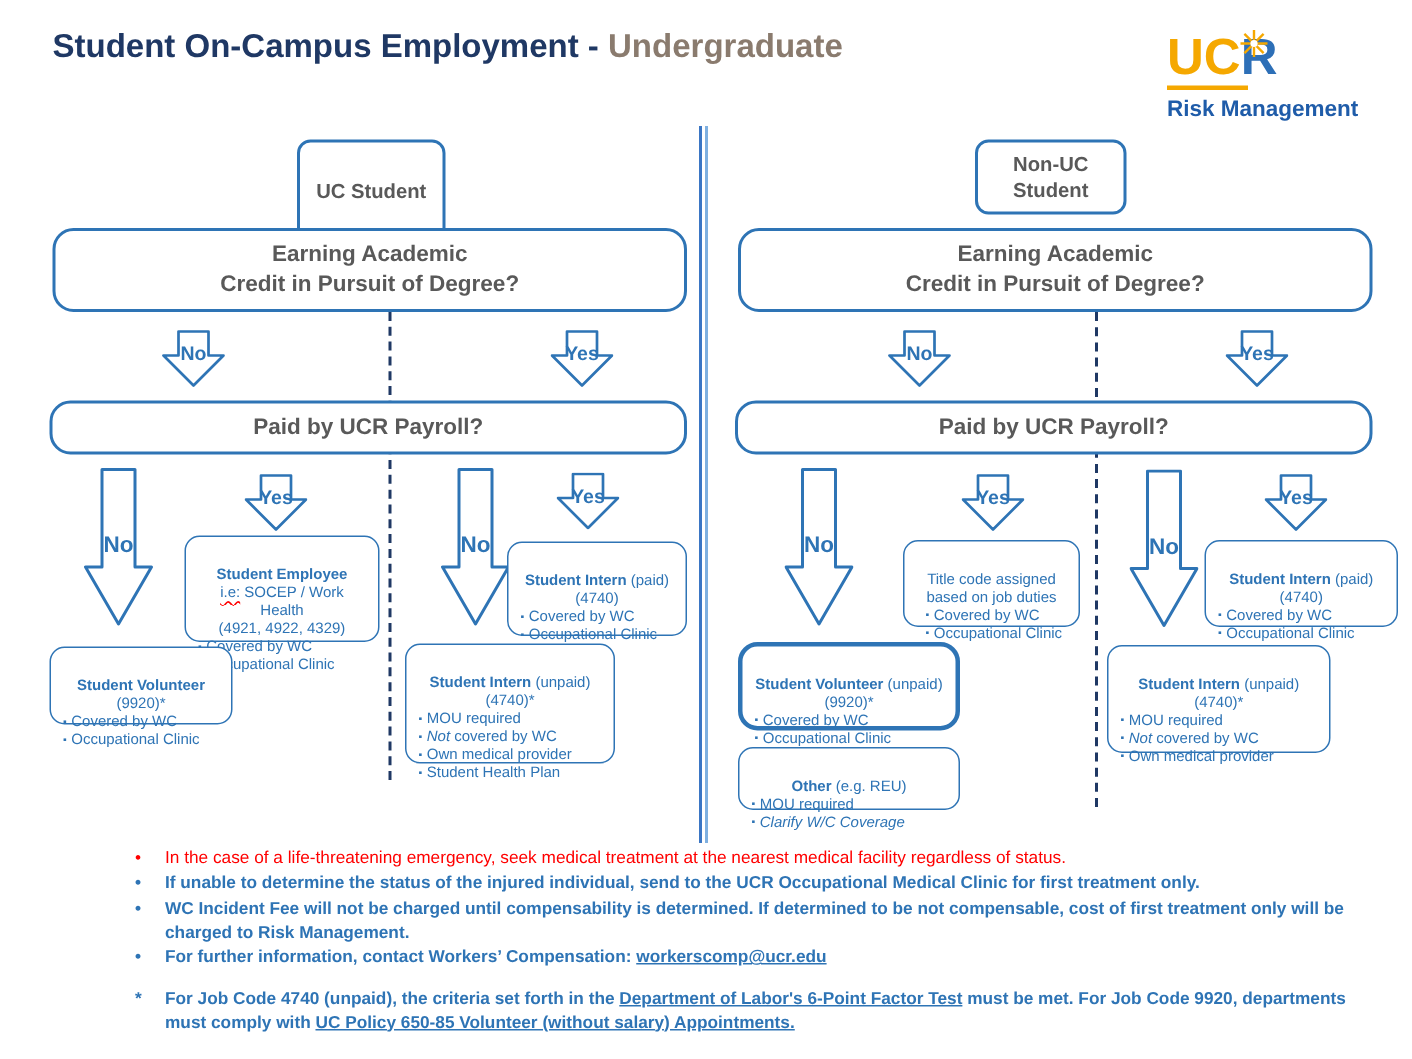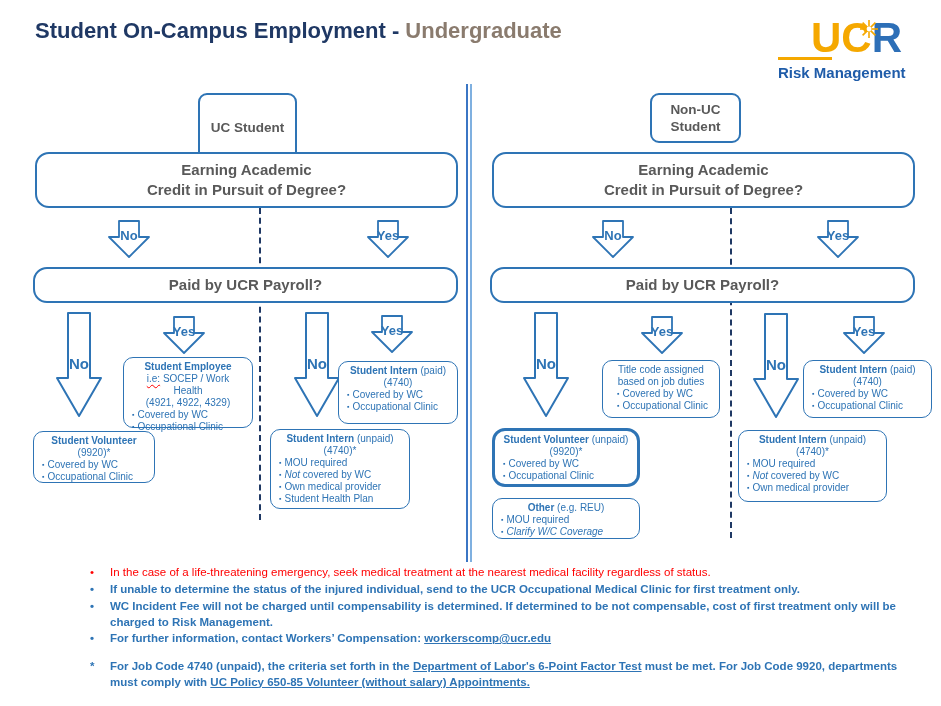--- a/index.html
+++ b/index.html
@@ -4,40 +4,40 @@
 <style>
   html,body{margin:0;padding:0;background:#fff;}
   .page{position:relative;width:941px;height:706px;background:#fff;overflow:hidden;
         font-family:"Liberation Sans",sans-serif;}
 
   
   .titleblock{position:absolute;left:35px;top:16px;font-size:22px;font-weight:bold;
               color:#1F3864;line-height:29px;white-space:nowrap;}
   .accent{color:#8A7B6E;}
   .logo{position:absolute;left:778px;top:20px;}
-  .logo-text{position:relative;font-size:42px;font-weight:bold;line-height:36px;margin-left:33px;}
+  .logo-text{position:relative;font-size:34px;font-weight:bold;line-height:36px;}
   .logo-uc{color:#F5A800;}
   .logo-r{color:#2D6FB7;}
   .burst{position:absolute;left:48px;top:-1px;}
   .gold-bar{width:54px;height:3px;background:#F5A800;margin-top:1px;}
   .logo-sub{font-size:15px;color:#1F5CA9;margin-top:4px;white-space:nowrap;font-weight:bold;}
 
   
   .divider{position:absolute;left:466px;top:84px;height:478px;width:2px;
            border-left:2px solid #3B76C4;border-right:2px solid #7FB0E0;z-index:0;}
   .dash{position:absolute;width:0;border-left:2px dashed #1F3864;z-index:1;}
 
   
   .box{position:absolute;background:#fff;border:1.6px solid #2E74B5;border-radius:10px;
        box-sizing:border-box;z-index:2;}
   .qtext{display:flex;flex-direction:column;justify-content:center;align-items:center;
          text-align:center;color:#595959;font-weight:bold;}
   .root{font-size:13.5px;line-height:17px;border-width:2.2px;border-radius:9px;}
   .q{font-size:15px;line-height:20px;border-width:2.2px;border-radius:14px;}
-  .leaf{color:#2E74B5;font-size:10px;line-height:11.9px;text-align:center;padding:3px 2px;}
+  .leaf{color:#2E74B5;font-size:10px;line-height:11.9px;text-align:center;padding:20px 2px;}
   .leaf .ttl{font-weight:bold;}
   .blist{text-align:left;padding-left:6px;}
   .bullet{white-space:nowrap;}
   .bm{font-size:7px;vertical-align:1px;margin-right:3px;}
   .it{font-style:italic;}
   .wavy{text-decoration:underline;text-decoration-style:wavy;text-decoration-color:#FF0000;
         text-decoration-thickness:1px;text-underline-offset:2px;}
   .thick{border-width:3px;border-radius:13px;}
 
   
@@ -171,21 +171,21 @@
     <div><span class="ttl">Student Intern</span><span> (unpaid)</span></div>
     <div>(4740)*</div>
     <div class="blist">
       <div class="bullet"><span class="bm">▪</span><span>MOU required</span></div>
       <div class="bullet"><span class="bm">▪</span><span class="it">Not</span><span> covered by WC</span></div>
       <div class="bullet"><span class="bm">▪</span><span>Own medical provider</span></div>
       <div class="bullet"><span class="bm">▪</span><span>Student Health Plan</span></div>
     </div>
   </div>
 
-  <div class="box qtext root" style="left:650px;top:93px;width:91px;height:50px;">
+  <div class="box qtext root" style="left:650px;top:93px;width:101px;height:50px;">
     <div>Non-UC</div>
     <div>Student</div>
   </div>
 
   <div class="box qtext q" style="left:492px;top:152px;width:423px;height:56px;">
     <div>Earning Academic</div>
     <div>Credit in Pursuit of Degree?</div>
   </div>
 
   <div class="arr short" style="left:592px;top:220px;">

